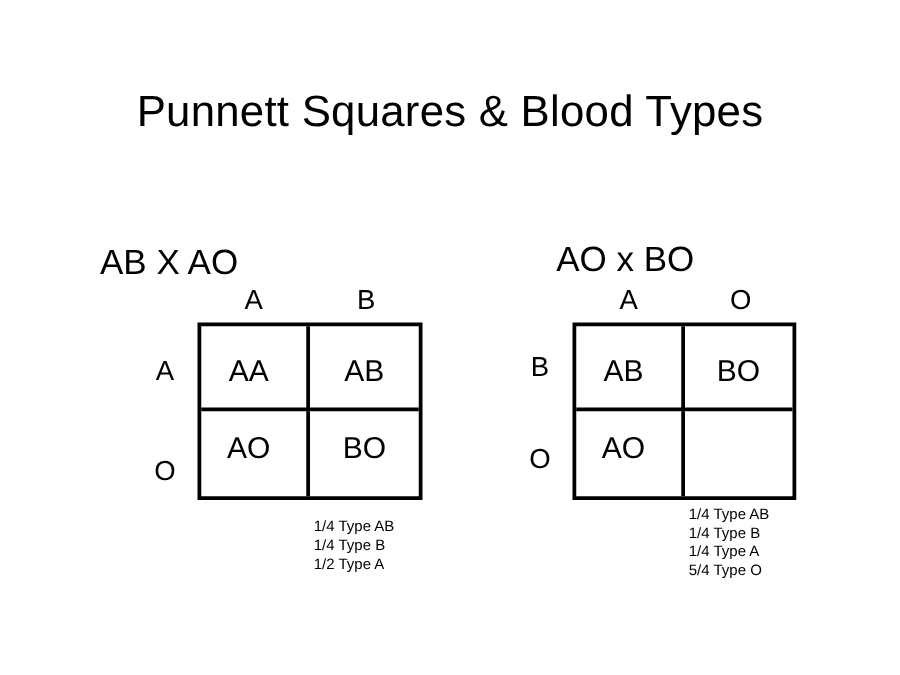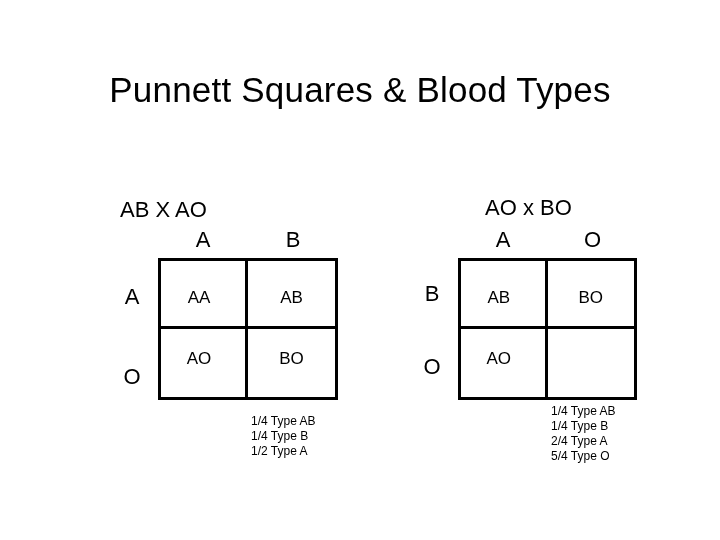--- a/index.html
+++ b/index.html
@@ -39,24 +39,23 @@
   }
 
   
   .punnett {
     position: absolute;
   }
 
   
   .cross-label {
     position: absolute;
-    font-size: 22px;
+    font-size: 28px;
     line-height: 24px;
     white-space: nowrap;
-    margin-left: 40px;
   }
 
   
   .grid {
     position: absolute;
     border: 3px solid #000000;
     box-sizing: border-box;
     display: grid;
     grid-template-columns: 1fr 1fr;
     grid-template-rows: 1fr 1fr;
@@ -66,21 +65,21 @@
     box-sizing: border-box;
     border-right: 3px solid #000000;
     border-bottom: 3px solid #000000;
     display: flex;
     align-items: center;
     justify-content: center;
   }
   .cell.col-last { border-right: none; }
   .cell.row-last { border-bottom: none; }
   .cell-text {
-    font-size: 17px;
+    font-size: 24px;
     line-height: 22px;
     white-space: nowrap;
   }
   .cell.r0 .cell-text { transform: translateY(4px); }
   .cell.r1 .cell-text { transform: translateY(-4px); }
   .cell.c0 .cell-text { transform: translateX(-4px); }
   .cell.r0.c0 .cell-text { transform: translate(-4px, 4px); }
   .cell.r1.c0 .cell-text { transform: translate(-4px, -4px); text-align: center; }
 
   
@@ -186,18 +185,18 @@
         <span class="cell-text">BO</span>
       </div>
       <div class="cell r1 c0 row-last">
         <span class="cell-text">AO</span>
       </div>
     </div>
 
     <div class="legend">
       <span class="legend-line">1/4 Type AB</span>
       <span class="legend-line">1/4 Type B</span>
-      <span class="legend-line">2/4 Type A</span>
+      <span class="legend-line">1/4 Type A</span>
       <span class="legend-line">5/4 Type O</span>
     </div>
   </div>
 
 </div>
 
 </body></html>

